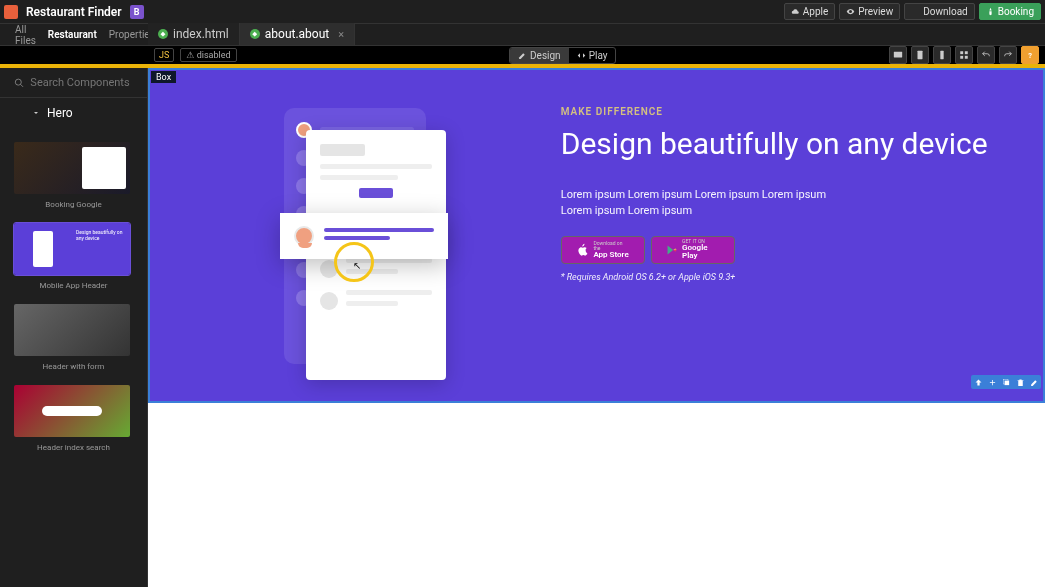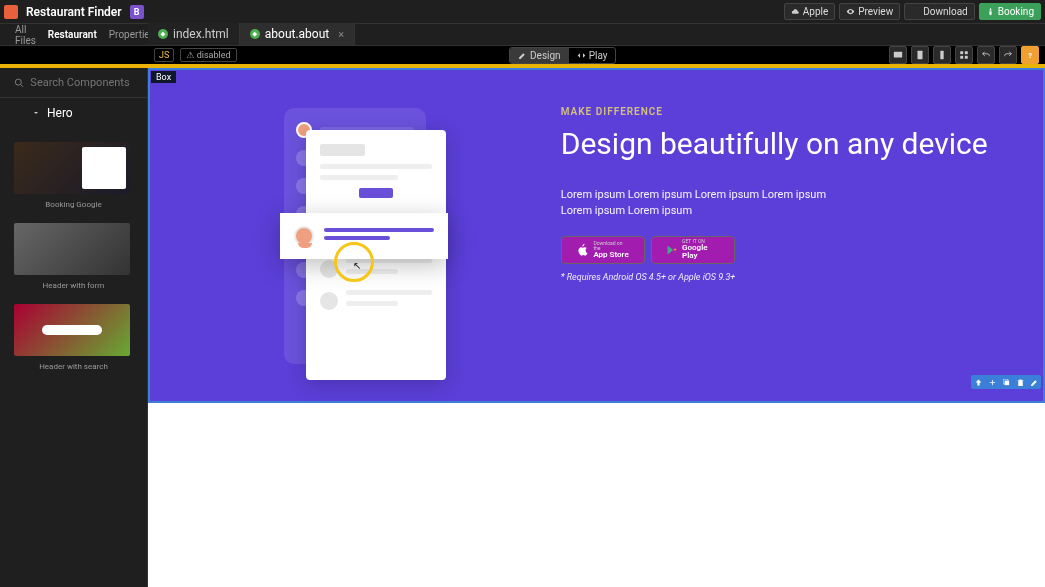--- a/index.html
+++ b/index.html
@@ -252,28 +252,37 @@
         <span>Hero</span>
       </div>
       <div class="comp-list">
         <div class="comp-item">
           <div class="comp-thumb th-bg2">
               <div class="th-form"></div>
             </div>
           <div class="comp-label">Booking Google</div>
         </div>
         <div class="comp-item">
+          <div class="comp-thumb th-bg3 sel">
+            <div class="th-bg3-l">
+                <div class="th-bg3-ph"></div>
+              </div>
+            <div class="th-bg3-r"><span>Design beautifully on any device</span></div>
+          </div>
+          <div class="comp-label">Mobile App Header</div>
+        </div>
+        <div class="comp-item">
           <div class="comp-thumb th-bg4"></div>
           <div class="comp-label">Header with form</div>
         </div>
         <div class="comp-item">
           <div class="comp-thumb th-bg5">
               <div class="th-bg5-c"></div>
             </div>
-          <div class="comp-label">Header with search</div>
+          <div class="comp-label">Header index search</div>
         </div>
       </div>
     </div>
 
     <div class="canvas">
       <div class="box-tag">Box</div>
       <div class="cursor-ring"></div>
       <div class="cursor-dot">↖</div>
 
       <div class="hero-sec">
@@ -363,21 +372,21 @@
                   <path fill="#4a8" d="M3 3l11 9L3 21V3z"></path>
                   <path fill="#fc4" d="M14 12l4-3 3 2-7 1z"></path>
                   <path fill="#f44" d="M14 12l7 1-3 2-4-3z"></path>
                 </svg>
               <div class="store-txt">
                   <span class="store-sm">GET IT ON</span>
                   <span class="store-lg">Google Play</span>
                 </div>
             </div>
           </div>
-          <div class="req-note">* Requires Android OS 4.5+ or Apple iOS 9.3+</div>
+          <div class="req-note">* Requires Android OS 6.2+ or Apple iOS 9.3+</div>
         </div>
       </div>
 
       <div class="float-tools">
         <div class="ft-btn">
             <svg viewBox="0 0 24 24">
               <path d="M12 4l-8 8h5v8h6v-8h5z"></path>
             </svg>
           </div>
         <div class="ft-btn">

